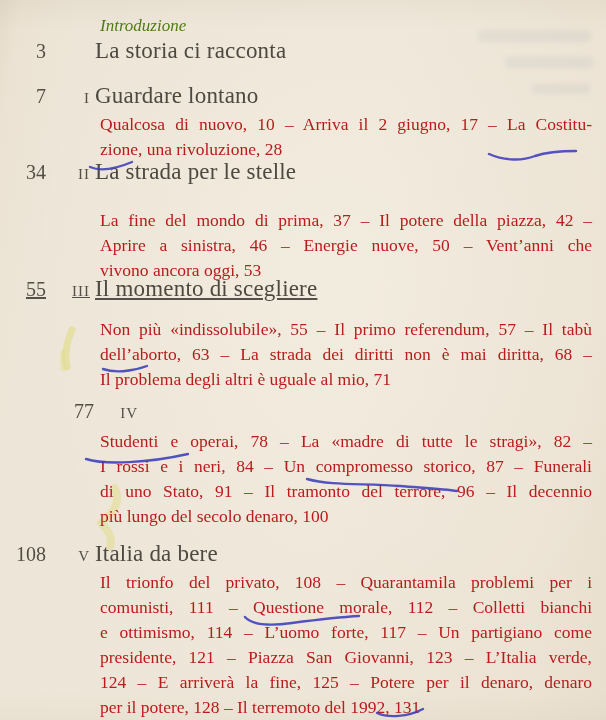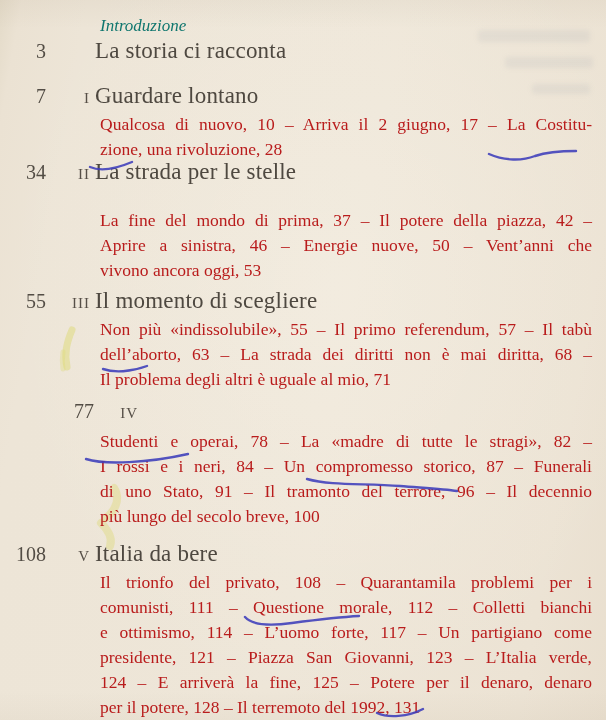--- a/index.html
+++ b/index.html
@@ -11,21 +11,21 @@
       linear-gradient(100deg, #e3dac8 0%, #ebe2d3 3%, #ede5d7 12%, #eee6d8 55%, #ece3d4 88%, #e9dfcf 100%);
   }
   .paper-shade{position:absolute;inset:0;pointer-events:none;
     background:linear-gradient(180deg, rgba(120,100,70,0.05) 0%, rgba(0,0,0,0) 4%, rgba(0,0,0,0) 96%, rgba(120,100,70,0.04) 100%);}
   .content{position:absolute;inset:0;z-index:2;color:#56504a;}
   .row{position:absolute;left:0;width:606px;display:flex;align-items:baseline;}
   .pagenum{width:46px;flex:0 0 46px;text-align:right;font-size:20px;color:#534d45;}
   .numeral{width:49px;flex:0 0 49px;text-align:right;padding-right:5px;box-sizing:border-box;
     font-size:15px;letter-spacing:1px;color:#564f47;}
   .title{font-size:23px;color:#4e4840;letter-spacing:0.2px;}
-  .intro-label{position:absolute;left:100px;top:16px;font-style:italic;font-size:17px;color:#0f766e;}
+  .intro-label{position:absolute;left:100px;top:16px;font-style:italic;font-size:17px;color:#4d7c0f;}
   .sub{position:absolute;left:100px;width:492px;font-size:17.5px;line-height:25px;color:#b91c1c;}
   .sub .ln{text-align:justify;text-align-last:justify;height:25px;}
   .sub .ln.last{text-align:center;text-align-last:left;}
   svg.overlay{position:absolute;left:0;top:0;pointer-events:none;}
   svg.hl{z-index:1;}
   svg.pen{z-index:3;}
   .ghost{position:absolute;background:rgba(110,120,145,0.09);filter:blur(2.5px);border-radius:4px;z-index:0;}
 </style>
 </head>
 <body>
@@ -67,40 +67,40 @@
     <div class="pagenum">34</div>
     <div class="numeral">II</div>
     <div class="title">La strada per le stelle</div>
   </div>
   <div class="sub" style="top:208px;">
     <div class="ln">La fine del mondo di prima, 37 – Il potere della piazza, 42 –</div>
     <div class="ln">Aprire a sinistra, 46 – Energie nuove, 50 – Vent’anni che</div>
     <div class="ln last">vivono ancora oggi, 53</div>
   </div>
 
-  <div class="row" style="top:288px;">
+  <div class="row" style="top:276px;text-decoration:underline;">
     <div class="pagenum">55</div>
     <div class="numeral">III</div>
     <div class="title">Il momento di scegliere</div>
   </div>
   <div class="sub" style="top:317px;">
     <div class="ln">Non più «indissolubile», 55 – Il primo referendum, 57 – Il tabù</div>
     <div class="ln">dell’aborto, 63 – La strada dei diritti non è mai diritta, 68 –</div>
     <div class="ln last">Il problema degli altri è uguale al mio, 71</div>
   </div>
 
   <div class="row" style="top:400px;padding-left:48px;">
     <div class="pagenum">77</div>
     <div class="numeral">IV</div>
   </div>
   <div class="sub" style="top:429px;">
     <div class="ln">Studenti e operai, 78 – La «madre di tutte le stragi», 82 –</div>
     <div class="ln">I rossi e i neri, 84 – Un compromesso storico, 87 – Funerali</div>
     <div class="ln">di uno Stato, 91 – Il tramonto del terrore, 96 – Il decennio</div>
-    <div class="ln last">più lungo del secolo breve, 100</div>
+    <div class="ln last">più lungo del secolo denaro, 100</div>
   </div>
 
   <div class="row" style="top:541px;">
     <div class="pagenum">108</div>
     <div class="numeral">V</div>
     <div class="title">Italia da bere</div>
   </div>
   <div class="sub" style="top:570px;font-family:Liberation Serif, serif;">
     <div class="ln">Il trionfo del privato, 108 – Quarantamila problemi per i</div>
     <div class="ln">comunisti, 111 – Questione morale, 112 – Colletti bianchi</div>

